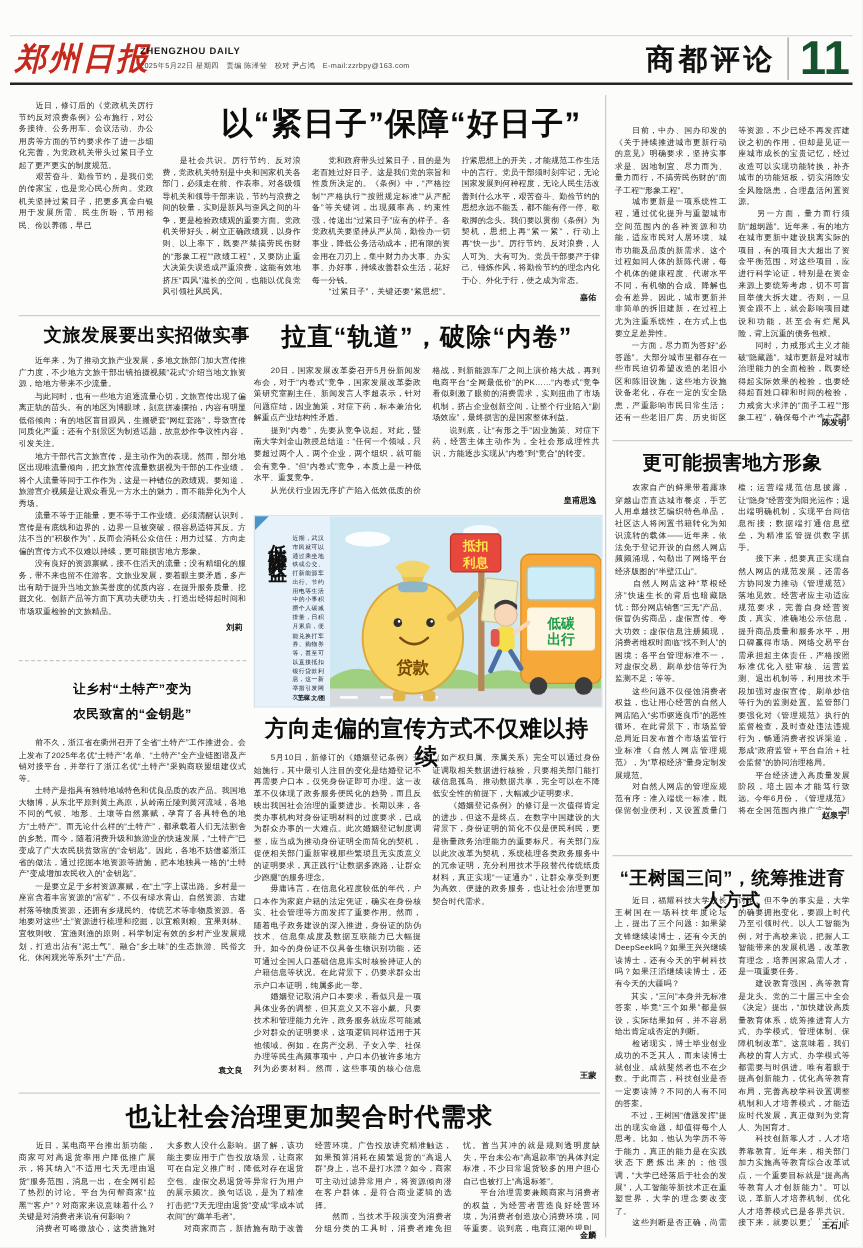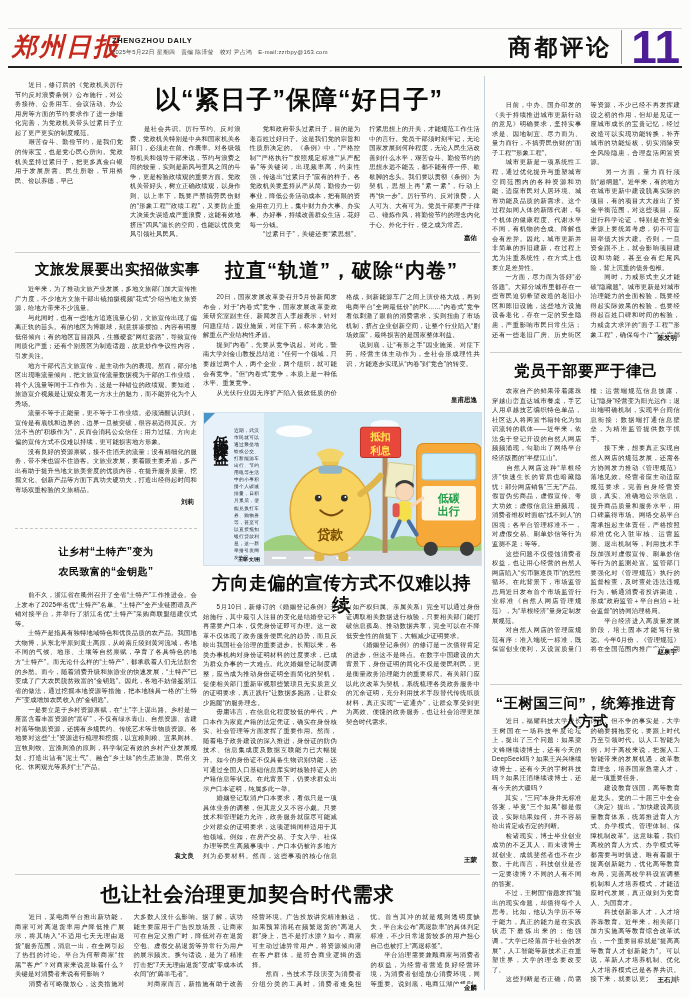--- a/index.html
+++ b/index.html
@@ -9,21 +9,21 @@
   
   .hairline{background:#d9d9d9;height:1px;}
   .mainrule{background:#232323;height:2px;}
   .logo{font-family:"DejaVu Serif","Liberation Serif",serif;font-style:italic;font-weight:bold;
         font-size:25px;color:#c5281c;letter-spacing:2px;line-height:30px;}
   .mast-en{font-size:7.5px;font-weight:bold;color:#1a1a1a;letter-spacing:.6px;}
   .mast-date{font-size:5.8px;color:#444;margin-top:3px;letter-spacing:.3px;}
   .mast-right{display:flex;align-items:flex-end;gap:9px;}
   .section-name{font-size:23px;font-weight:bold;color:#121212;letter-spacing:3px;line-height:34px;}
   .mast-vline{width:1px;height:34px;background:#9a9a9a;}
-  .page-num{font-size:46px;font-weight:bold;color:#4c1d95;line-height:34px;}
+  .page-num{font-size:38px;font-weight:bold;color:#14532d;line-height:34px;}
   
   .body-txt{font-size:6.3px;line-height:1.52;text-align:justify;color:#242424;
             white-space:pre-line;letter-spacing:.2px;overflow:hidden;}
   .body-block{overflow:hidden;}
   .cols2{column-count:2;column-gap:9px;column-fill:auto;}
   .cols3{column-count:3;column-gap:9px;column-fill:auto;}
   .cols4{column-count:4;column-gap:9px;column-fill:auto;}
   .byline{position:absolute;bottom:1px;right:3px;font-size:6.5px;font-weight:bold;color:#111;
           background:#fcfcfa;padding-left:10px;}
   .hl{font-weight:bold;color:#0d0d0d;}
@@ -64,21 +64,21 @@
     <div class="section-name">商都评论</div>
     <div class="mast-vline"></div>
     <div class="page-num">11</div>
   </div>
   <div class="abs mainrule" style="left:8px;top:66px;width:674px;"></div>
 
   <div class="abs vdiv" style="left:484px;top:76px;height:914px;"></div>
 
   <div class="abs body-txt" style="left:15px;top:80px;width:108px;height:164px;">　　近日，修订后的《党政机关厉行节约反对浪费条例》公布施行，对公务接待、公务用车、会议活动、办公用房等方面的节约要求作了进一步细化完善，为党政机关带头过紧日子立起了更严更实的制度规范。
 　　艰苦奋斗、勤俭节约，是我们党的传家宝，也是党心民心所向。党政机关坚持过紧日子，把更多真金白银用于发展所需、民生所盼，节用裕民、俭以养德，早已</div>
-  <div class="abs hl hl-main" style="left:124px;top:82px;width:350px;">以“紧日子”保障“好日子”</div>
+  <div class="abs hl hl-main" style="left:146px;top:82px;width:350px;">以“紧日子”保障“好日子”</div>
   <div class="abs body-block" style="left:130px;top:124px;width:350px;height:120px;">
     <div class="body-txt cols3" style="height:120px;">　　是社会共识。厉行节约、反对浪费，党政机关特别是中央和国家机关各部门，必须走在前、作表率。对各级领导机关和领导干部来说，节约与浪费之间的较量，实则是新风与歪风之间的斗争，更是检验政绩观的重要方面。党政机关带好头，树立正确政绩观，以身作则、以上率下，既要严禁搞劳民伤财的“形象工程”“政绩工程”，又要防止重大决策失误造成严重浪费，这能有效地挤压“四风”滋长的空间，也能以优良党风引领社风民风。
 　　党和政府带头过紧日子，目的是为老百姓过好日子。这是我们党的宗旨和性质所决定的。《条例》中，“严格控制”“严格执行”“按照规定标准”“从严配备”等关键词，出现频率高，约束性强，传递出“过紧日子”应有的样子。各党政机关要坚持从严从简，勤俭办一切事业，降低公务活动成本，把有限的资金用在刀刃上，集中财力办大事、办实事、办好事，持续改善群众生活，花好每一分钱。
 　　“过紧日子”，关键还要“紧思想”。拧紧思想上的开关，才能规范工作生活中的言行。党员干部须时刻牢记，无论国家发展到何种程度，无论人民生活改善到什么水平，艰苦奋斗、勤俭节约的思想永远不能丢，都不能有停一停、歇歇脚的念头。我们要以贯彻《条例》为契机，思想上再“紧一紧”，行动上再“快一步”。厉行节约、反对浪费，人人可为、大有可为。党员干部要严于律己、锤炼作风，将勤俭节约的理念内化于心、外化于行，使之成为常态。</div>
     <span class="byline">嘉佑</span>
   </div>
   <div class="abs divh" style="left:15px;top:252px;width:465px;"></div>
 
   <div class="abs hl hl-sm" style="left:15px;top:260px;width:182px;">文旅发展要出实招做实事</div>
   <div class="abs body-block" style="left:15px;top:284px;width:182px;height:224px;">
@@ -198,21 +198,21 @@
   <div class="abs body-block" style="left:492px;top:100px;width:188px;height:244px;">
     <div class="body-txt cols2" style="height:244px;">　　日前，中办、国办印发的《关于持续推进城市更新行动的意见》明确要求，坚持实事求是、因地制宜、尽力而为、量力而行，不搞劳民伤财的“面子工程”“形象工程”。
 　　城市更新是一项系统性工程，通过优化提升与重塑城市空间范围内的各种资源和功能，适应市民对人居环境、城市功能及品质的新需求。这个过程如同人体的新陈代谢，每个机体的健康程度、代谢水平不同，有机物的合成、降解也会有差异。因此，城市更新并非简单的拆旧建新，在过程上尤为注重系统性，在方式上也要立足差异性。
 　　一方面，尽力而为答好“必答题”。大部分城市里都存在一些市民迫切希望改造的老旧小区和陈旧设施，这些地方设施设备老化，存在一定的安全隐患，严重影响市民日常生活；还有一些老旧厂房、历史街区等资源，不少已经不再发挥建设之初的作用，但却是见证一座城市成长的宝贵记忆，经过改造可以实现功能转换，补齐城市的功能短板，切实消除安全风险隐患，合理盘活闲置资源。
 　　另一方面，量力而行须防“超纲题”。近年来，有的地方在城市更新中建设脱离实际的项目，有的项目大大超出了资金平衡范围，对这些项目，应进行科学论证，特别是在资金来源上要统筹考虑，切不可盲目举债大拆大建。否则，一旦资金跟不上，就会影响项目建设和功能，甚至会有烂尾风险，背上沉重的债务包袱。
 　　同时，力戒形式主义才能破“隐藏题”。城市更新是对城市治理能力的全面检验，既要经得起实际效果的检验，也要经得起百姓口碑和时间的检验，力戒贪大求洋的“面子工程”“形象工程”，确保每个改造方案都经得起民意考量，每个建设项目都经得住时间检验，让城市真正成为人民追求美好生活的坚实依托。</div>
     <span class="byline">陈发明</span>
   </div>
   <div class="abs divh" style="left:490px;top:352px;width:192px;"></div>
 
-  <div class="abs hl hl-r" style="left:492px;top:362px;width:188px;">党员干部要严于律己</div>
+  <div class="abs hl hl-r" style="left:492px;top:362px;width:188px;">更可能损害地方形象</div>
   <div class="abs body-block" style="left:492px;top:386px;width:188px;height:272px;">
     <div class="body-txt cols2" style="height:272px;">　　农家自产的鲜果带着露珠穿越山峦直达城市餐桌，手艺人用卓越技艺编织特色单品，社区达人将闲置书籍转化为知识流转的载体——近年来，依法免于登记开设的自然人网店频频涌现，勾勒出了网络平台经济版图的“半壁江山”。
 　　自然人网店这种“草根经济”快速生长的背后也暗藏隐忧：部分网店销售“三无”产品、假冒伪劣商品，虚假宣传、夸大功效；虚假信息注册频现，消费者维权时面临“找不到人”的困境；各平台管理标准不一，对虚假交易、刷单炒信等行为监测不足；等等。
 　　这些问题不仅侵蚀消费者权益，也让用心经营的自然人网店陷入“劣币驱逐良币”的恶性循环。在此背景下，市场监管总局近日发布首个市场监管行业标准《自然人网店管理规范》，为“草根经济”量身定制发展规范。
 　　对自然人网店的管理应规范有序：准入端统一标准，既保留创业便利，又设置质量门槛；运营端规范信息披露，让“隐身”经营变为阳光运作；退出端明确机制，实现平台间信息衔接；数据端打通信息壁垒，为精准监管提供数字抓手。
 　　接下来，想要真正实现自然人网店的规范发展，还需各方协同发力推动《管理规范》落地见效。经营者应主动适应规范要求，完善自身经营资质，真实、准确地公示信息，提升商品质量和服务水平，用口碑赢得市场。网络交易平台需承担起主体责任，严格按照标准优化入驻审核、运营监测、退出机制等，利用技术手段加强对虚假宣传、刷单炒信等行为的监测处置。监管部门要强化对《管理规范》执行的监督检查，及时查处违法违规行为，畅通消费者投诉渠道，形成“政府监管＋平台自治＋社会监督”的协同治理格局。
 　　平台经济进入高质量发展阶段，培土固本才能笃行致远。今年6月份，《管理规范》将在全国范围内推广实施，期待各方精心“雕琢”每个执行细节，让自然人网店既保有野百合的生机，又绽放向阳花的绚烂。</div>
     <span class="byline">赵泉宇</span>
   </div>
   <div class="abs divh" style="left:490px;top:684px;width:192px;"></div>

